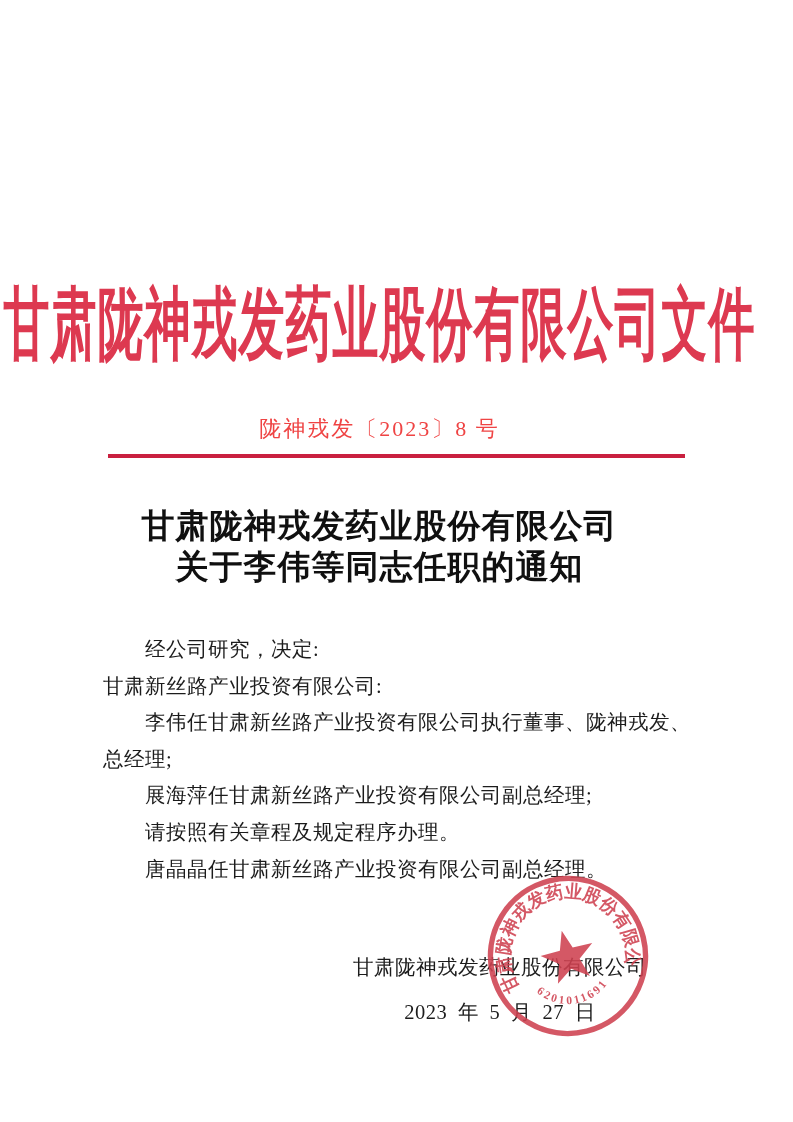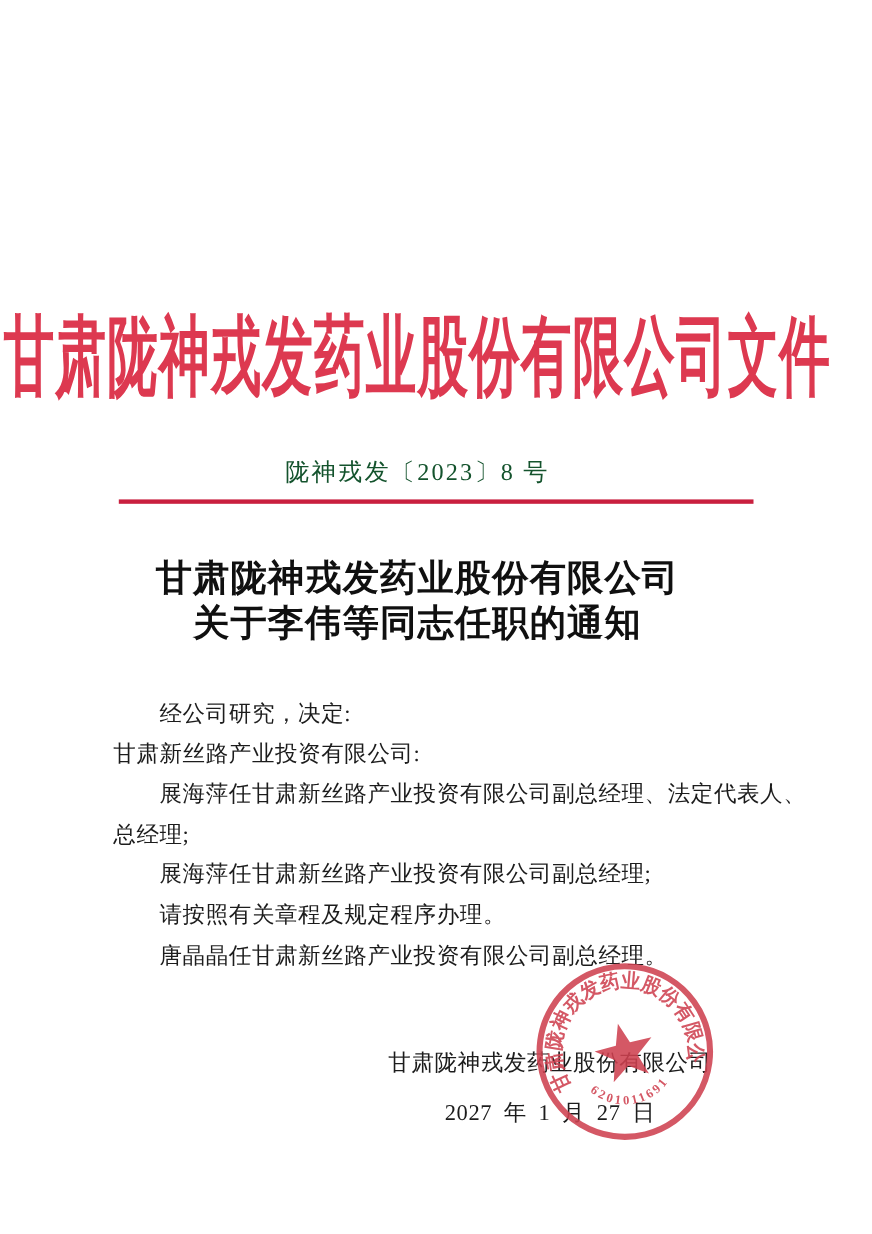--- a/index.html
+++ b/index.html
@@ -27,21 +27,21 @@
     white-space: nowrap;
   }
   .doc-number {
     position: absolute;
     top: 414px;
     left: 0;
     width: 100%;
     text-align: center;
     font-size: 22px;
     letter-spacing: 2px;
-    color: #14532d;
+    color: #ef4444;
   }
   .red-divider {
     position: absolute;
     top: 454px;
     left: 108px;
     width: 577px;
     height: 4px;
     background: #c9203f;
   }
   .notice-title {
@@ -102,30 +102,30 @@
   <div class="red-divider"></div>
 
   <div class="notice-title">
     <div>甘肃陇神戎发药业股份有限公司</div>
     <div>关于李伟等同志任职的通知</div>
   </div>
 
   <div class="body-block">
     <div class="body-line indent">经公司研究，决定:</div>
     <div class="body-line">甘肃新丝路产业投资有限公司:</div>
-    <div class="body-line indent">展海萍任甘肃新丝路产业投资有限公司副总经理、法定代表人、</div>
+    <div class="body-line indent">李伟任甘肃新丝路产业投资有限公司执行董事、陇神戎发、</div>
     <div class="body-line">总经理;</div>
     <div class="body-line indent">展海萍任甘肃新丝路产业投资有限公司副总经理;</div>
     <div class="body-line indent">请按照有关章程及规定程序办理。</div>
     <div class="body-line indent">唐晶晶任甘肃新丝路产业投资有限公司副总经理。</div>
   </div>
 
   <div class="signature-block">
     <div class="signature-company">甘肃陇神戎发药业股份有限公司</div>
-    <div class="signature-date">2027 年 1 月 27 日</div>
+    <div class="signature-date">2023 年 5 月 27 日</div>
   </div>
 
   <svg class="seal" viewBox="0 0 226 226" xmlns="http://www.w3.org/2000/svg">
     <defs>
       <path id="seal-name-arc" d="M 58 133 A 58.5 58.5 0 1 1 168 133" fill="none"></path>
       <path id="seal-code-arc" d="M 71.4 137 A 48 48 0 0 0 154.6 137" fill="none"></path>
     </defs>
     <g transform="rotate(-14 113 113)">
       <circle cx="113" cy="113" r="77.5" fill="none" stroke="#cf4150" stroke-width="5.5"></circle>
       <text font-size="18" fill="#cf4150">

